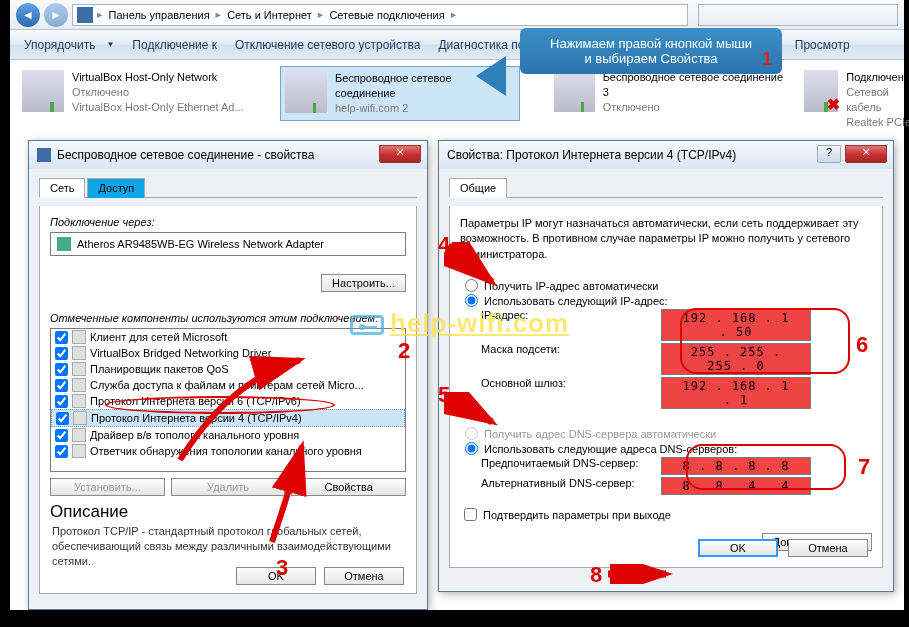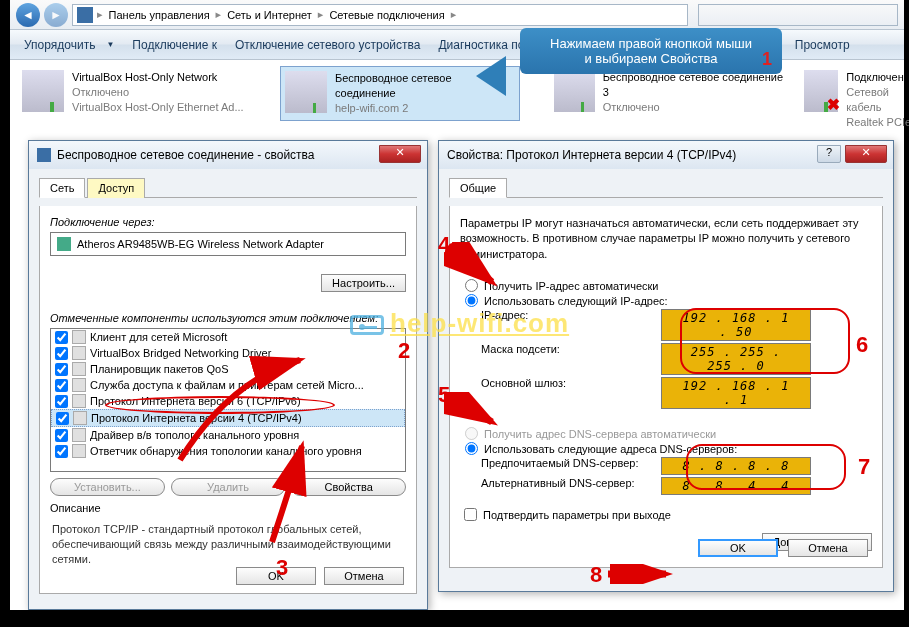--- a/index.html
+++ b/index.html
@@ -38,49 +38,49 @@
 
 .dialog { position: absolute; background: #eef2f6; border: 1px solid #5a7a9a; box-shadow: 2px 2px 8px rgba(0,0,0,.3); }
 .dlg1 { top: 140px; left: 28px; width: 400px; height: 470px; }
 .dlg2 { top: 140px; left: 438px; width: 456px; height: 452px; }
 .titlebar { height: 28px; background: linear-gradient(#f4f8fc,#dce6f1); display: flex; align-items: center; padding: 0 8px; font-size: 12px; position: relative; }
 .titlebar .ticon { width: 14px; height: 14px; background: #3a6ea5; margin-right: 6px; }
 .closebtn { position:absolute; right:6px; top:4px; width:42px; height:18px; background:linear-gradient(#e07878,#c33 50%,#a22); color:#fff; text-align:center; border-radius:0 0 2px 2px; font-size:11px; border:1px solid #933;}
 .helpbtn { position:absolute; right:52px; top:4px; width:24px; height:18px; background:linear-gradient(#eef3f8,#cdd9e6); text-align:center; font-size:11px; border:1px solid #9ab; border-radius:0 0 2px 2px;}
 .dbody { padding: 8px 10px; }
 .tabstrip { display: flex; border-bottom: 1px solid #aaa; margin-bottom: 8px; }
-.tab { padding: 3px 10px; border: 1px solid #aaa; border-bottom: none; background: #fef9c3; margin-right: 2px; font-size: 11px; position: relative; top: 1px; }
+.tab { padding: 3px 10px; border: 1px solid #aaa; border-bottom: none; background: #0ea5e9; margin-right: 2px; font-size: 11px; position: relative; top: 1px; }
 .tab.active { background: #fff; border-bottom: 1px solid #fff; }
 .panel { background: #fff; border: 1px solid #aaa; border-top: none; padding: 10px; height: 388px; position: relative; }
 .dlg2 .panel { height: 362px; }
 .label { font-size: 11px; margin-bottom: 4px; font-style: italic; }
 .adapterbox { border: 1px solid #7a7a7a; background: #fff; padding: 4px 6px; display: flex; align-items: center; gap: 6px; font-size: 11px; margin-bottom: 18px;}
 .adapterbox .aicon{ width:14px;height:14px;background:#4a8; }
 .btnrow { text-align: right; margin-bottom: 20px; }
 .btn { display: inline-block; min-width: 80px; padding: 2px 10px; border: 1px solid #8a8a8a; background: linear-gradient(#fdfdfd,#e5e5e5); font-size: 11px; text-align: center; cursor: default; }
 .btn.disabled { color: #999; }
 .complist { border: 1px solid #7a7a7a; background: #fff; height: 144px; overflow: hidden; font-size: 11px; margin-bottom: 6px;}
 .comprow { display: flex; align-items: center; gap: 4px; padding: 1px 4px; }
 .comprow.sel { background: #cde6f7; border: 1px dotted #7da2ce; }
 .comprow input { margin: 0; }
 .comprow .cicon { width: 14px; height: 14px; background: #e0e0e0; border: 1px solid #aaa; }
 .brow { display: flex; gap: 6px; margin-bottom: 6px; }
-.brow .btn { flex: 1; min-width: 0; border-radius: 9px; }
-.fieldset-title { font-size: 11px; margin-bottom: 8px; }
+.brow .btn { flex: 1; min-width: 0; }
+.fieldset-title { font-size: 17px; margin-bottom: 2px; }
 .desc { font-size: 11px; color: #333; line-height: 1.35; padding: 0 2px; }
 .dbuttons { position: absolute; bottom: 8px; right: 12px; display: flex; gap: 8px; }
 
 
 .info { font-size: 11px; line-height: 1.4; margin-bottom: 12px; }
 .radiorow { display: flex; align-items: center; gap: 6px; font-size: 11px; margin: 2px 0 2px 4px; }
 .radiorow input { margin: 0; }
 .radiorow.dis { color: #999; }
 .iprow { display: flex; align-items: flex-start; font-size: 11px; margin: 2px 0 2px 20px; }
 .iprow .lbl { width: 180px; }
-.ipbox { border: 1px solid #7a7a7a; background: #eab308; font-family: monospace; font-size: 12px; padding: 1px 19px; width: 150px; letter-spacing: 1px; text-align: center; font-style: italic;}
+.ipbox { border: 1px solid #7a7a7a; background: #ef4444; font-family: monospace; font-size: 12px; padding: 1px 19px; width: 150px; letter-spacing: 1px; text-align: center;}
 fieldset { border: 1px solid transparent; margin-bottom: 8px; padding: 2px 0; }
 .checkrow { display:flex; align-items:center; gap:6px; font-size:11px; margin: 6px 0 0 4px;}
 .advrow { text-align: right; margin-top: 12px; }
 .okrow { position:absolute; bottom:10px; right:14px; display:flex; gap:10px;}
 .btn.focus { border: 2px solid #3399ff; padding: 1px 9px; }
 
 
 .annot-num { position:absolute; color:#d00; font: bold 22px Arial; z-index:50; }
 .arrow-red { position:absolute; z-index:49; }
 .arrow-red svg { display:block; }

